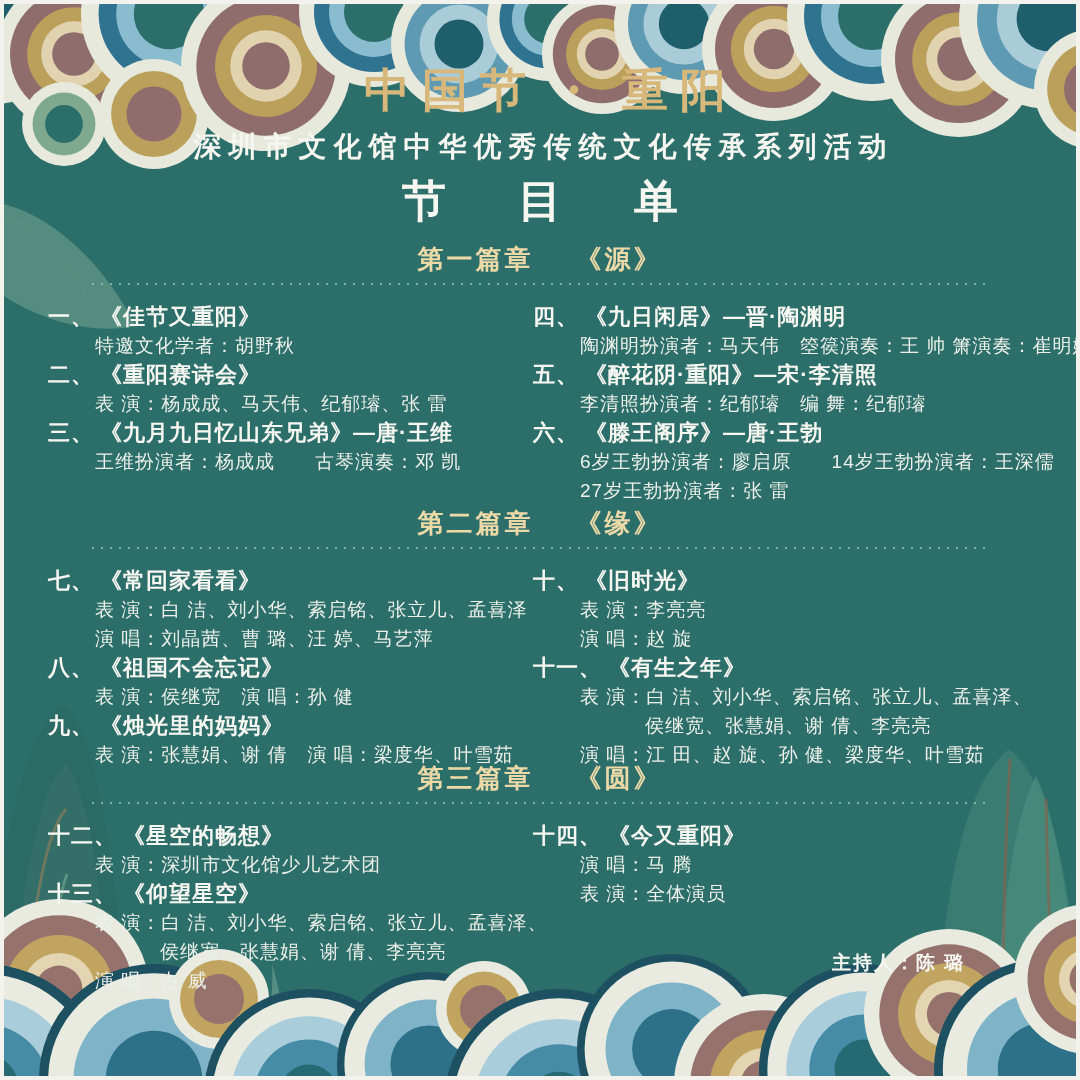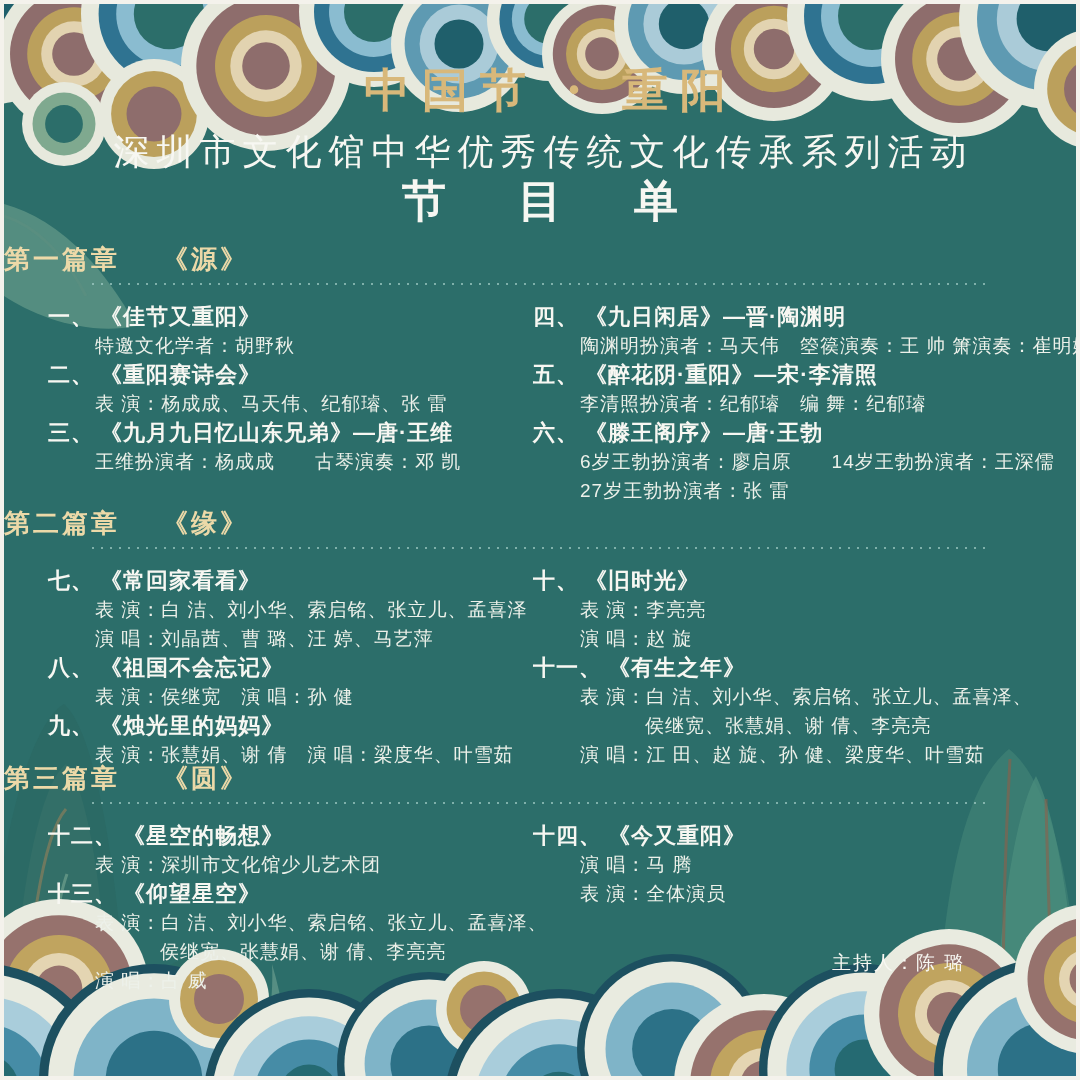--- a/index.html
+++ b/index.html
@@ -16,36 +16,36 @@
 
   .header{position:absolute;top:0;left:0;width:100%;z-index:3;text-align:center;}
   .event-title{
     position:absolute;top:56px;width:100%;
     font-family:"DejaVu Serif","Liberation Serif",serif;
     font-size:46px;font-weight:700;color:var(--title-gold,#d8b87a);
     letter-spacing:12px;padding-left:22px;box-sizing:border-box;
   }
   .event-subtitle{
     position:absolute;top:124px;width:100%;
-    font-size:36px;font-weight:400;color:var(--body-text,#f7f7f2);
+    font-size:28px;font-weight:700;color:var(--body-text,#f7f7f2);
     letter-spacing:7px;padding-left:7px;box-sizing:border-box;
   }
   .program-label{
     position:absolute;top:168px;width:100%;
     font-size:44px;font-weight:700;color:var(--body-text,#f7f7f2);
     letter-spacing:72px;padding-left:72px;box-sizing:border-box;
   }
 
   .content{position:absolute;top:0;left:0;width:100%;height:100%;z-index:2;}
   .chapter{position:absolute;left:0;width:100%;}
   .chapter-1{top:240px;}
   .chapter-2{top:504px;}
   .chapter-3{top:759px;}
   .chapter-head{
-    text-align:left;font-size:26px;font-weight:700;
+    text-align:center;font-size:26px;font-weight:700;
     color:var(--heading-cream,#ecd9a8);letter-spacing:3px;line-height:30px;margin-bottom:9px;
   }
   .chapter-subtitle{margin-left:42px;}
   .dotted{
     height:2px;margin:0 88px 17px 88px;
     background:repeating-linear-gradient(90deg, rgba(163,205,198,.7) 0 2px, rgba(163,205,198,0) 2px 9px);
   }
   .cols{display:flex;padding:0 42px 0 44px;gap:40px;}
   .col{box-sizing:border-box;}
   .col.left{width:445px;flex:0 0 445px;}
@@ -56,21 +56,21 @@
   }
   .item-number{margin-right:6px;}
   .detail{
     font-size:19px;color:#edf1ea;line-height:29px;
     padding-left:47px;letter-spacing:1px;white-space:nowrap;
   }
   .detail.cont{padding-left:112px;}
 
   .host{
     position:absolute;left:828px;top:946px;z-index:3;
-    font-size:19px;font-weight:400;color:var(--body-text,#f7f7f2);letter-spacing:2px;white-space:nowrap;
+    font-size:19px;font-weight:700;color:var(--body-text,#f7f7f2);letter-spacing:2px;white-space:nowrap;
   }
 </style>
 </head>
 <body>
 
 <div class="poster">
 
   <svg id="top-decor" class="decor" width="1080" height="340" viewBox="0 0 1080 340">
     <rect x="0" y="0" width="1080" height="6" fill="#2a5a60"></rect>
     <g id="top-fans">

